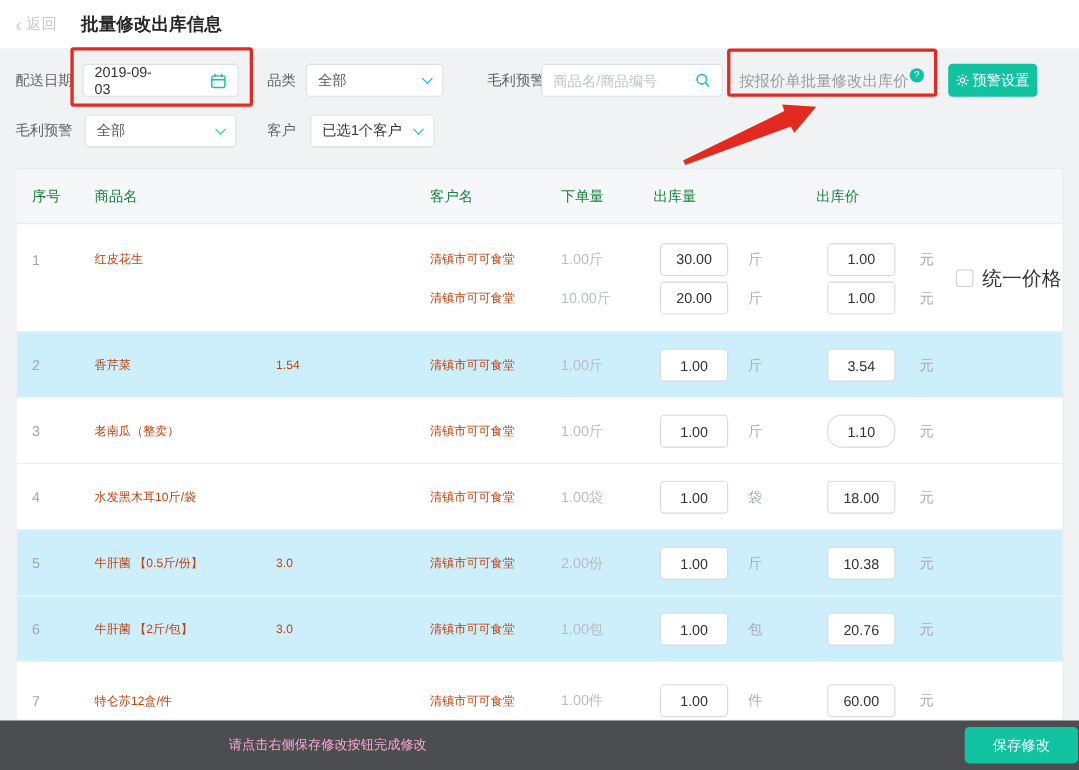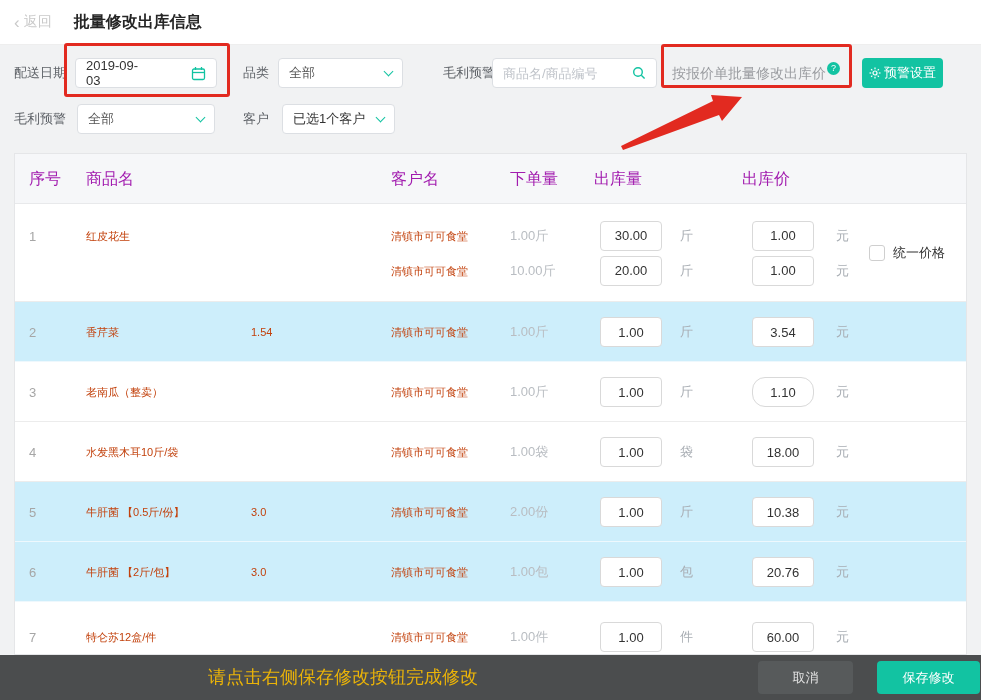--- a/index.html
+++ b/index.html
@@ -32,38 +32,38 @@
   .green-btn svg { margin-right:3px; }
 
   
   .redbox { position:absolute; border:3px solid #e22a20; border-radius:3px; z-index:30; pointer-events:none; }
   #arrow-svg { position:absolute; z-index:30; pointer-events:none; }
 
   
   .card { position:absolute; left:14px; top:153px; width:953px; height:502px; background:#fff;
           border:1px solid #e5e6e8; overflow:hidden; }
   .thead { position:relative; height:50px; background:#f6f7f9; border-bottom:1px solid #e8e9eb; }
-  .th { position:absolute; top:0; height:50px; line-height:50px; font-size:16px; color:#a21caf; white-space:nowrap; }
+  .th { position:absolute; top:0; height:50px; line-height:50px; font-size:13px; color:#15803d; white-space:nowrap; }
   .trow { position:relative; border-bottom:1px solid #ececec; background:#fff; }
   .trow.hl { background:#cdeefb; border-bottom:1px solid #eef8fd; }
   .cell { position:absolute; transform:translateY(-50%); white-space:nowrap; font-size:13px; }
   .c-idx { color:#a6a6a6; }
   .c-name,.c-last,.c-cust { color:#c2410c; font-size:11px; }
   .c-ord { color:#b9bdc2; }
   .c-unit { color:#a8adb3; }
   .num-input { position:absolute; transform:translateY(-50%); width:62px; height:30px; border:1px solid #d9d9d9;
                border-radius:4px; text-align:center; font-size:13px; color:#333; background:#fff;
                font-family:inherit; outline:none; }
   .checkbox { position:absolute; transform:translateY(-50%); width:16px; height:16px; background:#fff;
               border:1px solid #cfcfcf; border-radius:3px; cursor:pointer; }
-  .unify-label { color:#333; font-size:13px; }
+  .unify-label { color:#333; font-size:18px; }
 
   
   .footer { position:absolute; left:0; bottom:0; width:981px; height:45px; background:#4b4d4e; z-index:20; }
-  .footer-hint { position:absolute; left:208px; top:0; height:45px; line-height:45px; font-size:18px; color:#eab308; }
+  .footer-hint { position:absolute; left:208px; top:0; height:45px; line-height:45px; font-size:12px; color:#f9a8d4; }
   .btn-cancel { position:absolute; left:758px; top:6px; width:95px; height:33px; background:#575a5b;
                 border:none; border-radius:4px; color:#e3e3e3; font-size:13px; cursor:pointer; font-family:inherit; }
   .btn-save { position:absolute; left:877px; top:6px; width:103px; height:33px; background:#12c3a2;
               border:none; border-radius:4px; color:#fff; font-size:13px; cursor:pointer; font-family:inherit; }
 </style>
 </head>
 <body>
 
 <div class="topbar">
   <div class="back">
@@ -227,15 +227,14 @@
         <input class="num-input" value="1.00" style="left: 585px; top: 35px;">
         <div class="cell c-unit" style="left: 665px; top: 35px;">件</div>
         <input class="num-input" value="60.00" style="left: 737px; top: 35px;">
         <div class="cell c-unit" style="left: 821px; top: 35px;">元</div>
       </div>
     </div>
 </div>
 
 <div class="footer">
   <div class="footer-hint">请点击右侧保存修改按钮完成修改</div>
-  <button class="btn-cancel">取消</button>
   <button class="btn-save">保存修改</button>
 </div>
 
 </body></html>

